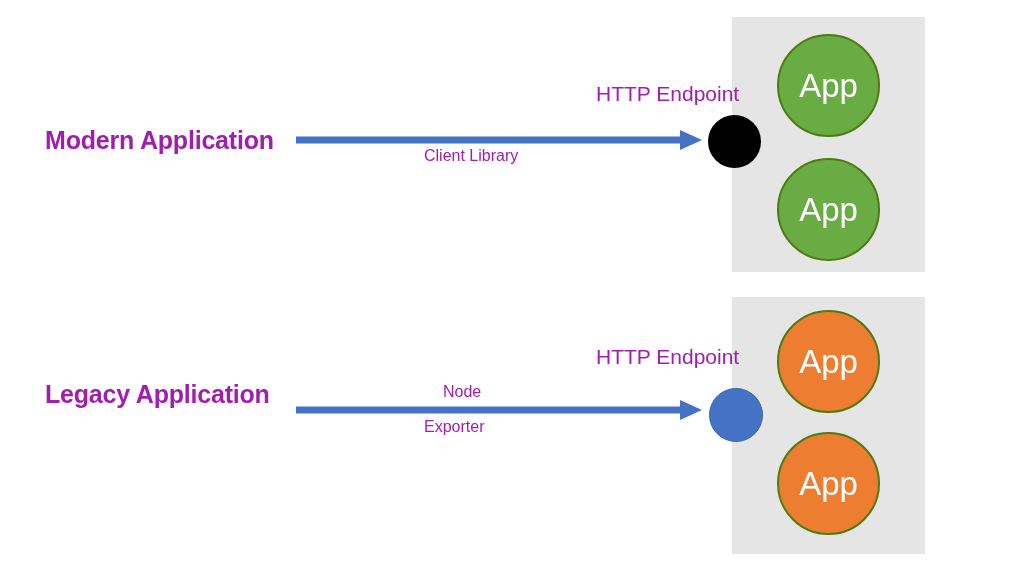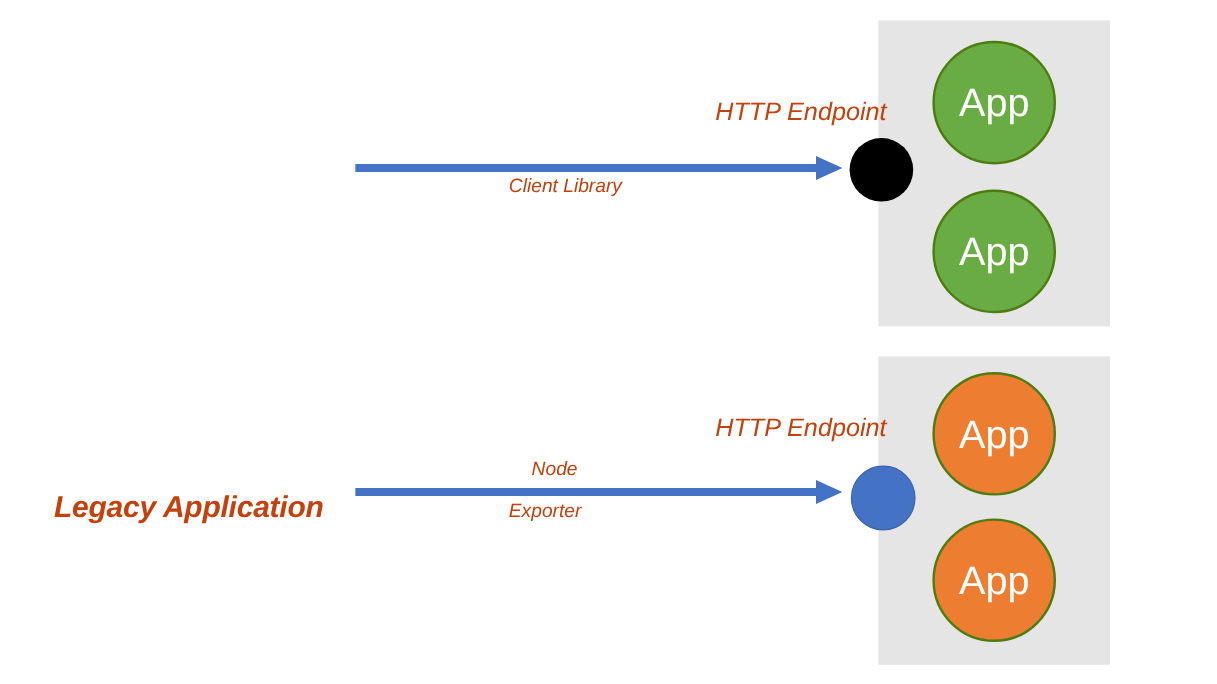--- a/index.html
+++ b/index.html
@@ -80,32 +80,31 @@
     width: 406px;
     height: 24px;
   }
   #arrow-modern { top: 128px; }
   #arrow-legacy { top: 398px; }
   .arrow svg { display: block; }
 
   
   .label {
     position: absolute;
-    color: #c2410c;
+    color: #a21caf;
     white-space: nowrap;
     user-select: none;
-    font-style: italic;
   }
   .label-source {
     font-size: 25px;
     font-weight: 700;
     letter-spacing: -0.2px;
   }
   #label-modern-app { left: 45px;  top: 126px; }
-  #label-legacy-app { left: 45px;  top: 409px; }
+  #label-legacy-app { left: 45px;  top: 380px; }
 
   .label-annotation {
     font-size: 16px;
     font-weight: 400;
   }
   #label-client-library { left: 424px; top: 147px; }
   #label-node          { left: 424px; top: 383px; margin-left: 19px; }
   #label-exporter      { left: 424px; top: 418px; }
 
   .label-endpoint {
@@ -115,20 +114,21 @@
   #label-endpoint-modern { left: 596px; top: 82px;  }
   #label-endpoint-legacy { left: 596px; top: 345px; }
 </style>
 </head>
 <body>
 
 <div id="canvas">
 
   <div class="host-panel" id="panel-modern"></div>
 
+  <div class="label label-source" id="label-modern-app">Modern Application</div>
 
   <div class="arrow" id="arrow-modern">
     <svg width="406" height="24" viewBox="0 0 406 24" xmlns="http://www.w3.org/2000/svg">
       <path d="M0 8.6 L384 8.6 L384 2 L406 12 L384 22 L384 15.4 L0 15.4 Z" fill="#4472c4"></path>
     </svg>
   </div>
 
   <div class="label label-annotation" id="label-client-library">Client Library</div>
 
   <div class="label label-endpoint" id="label-endpoint-modern">HTTP Endpoint</div>

